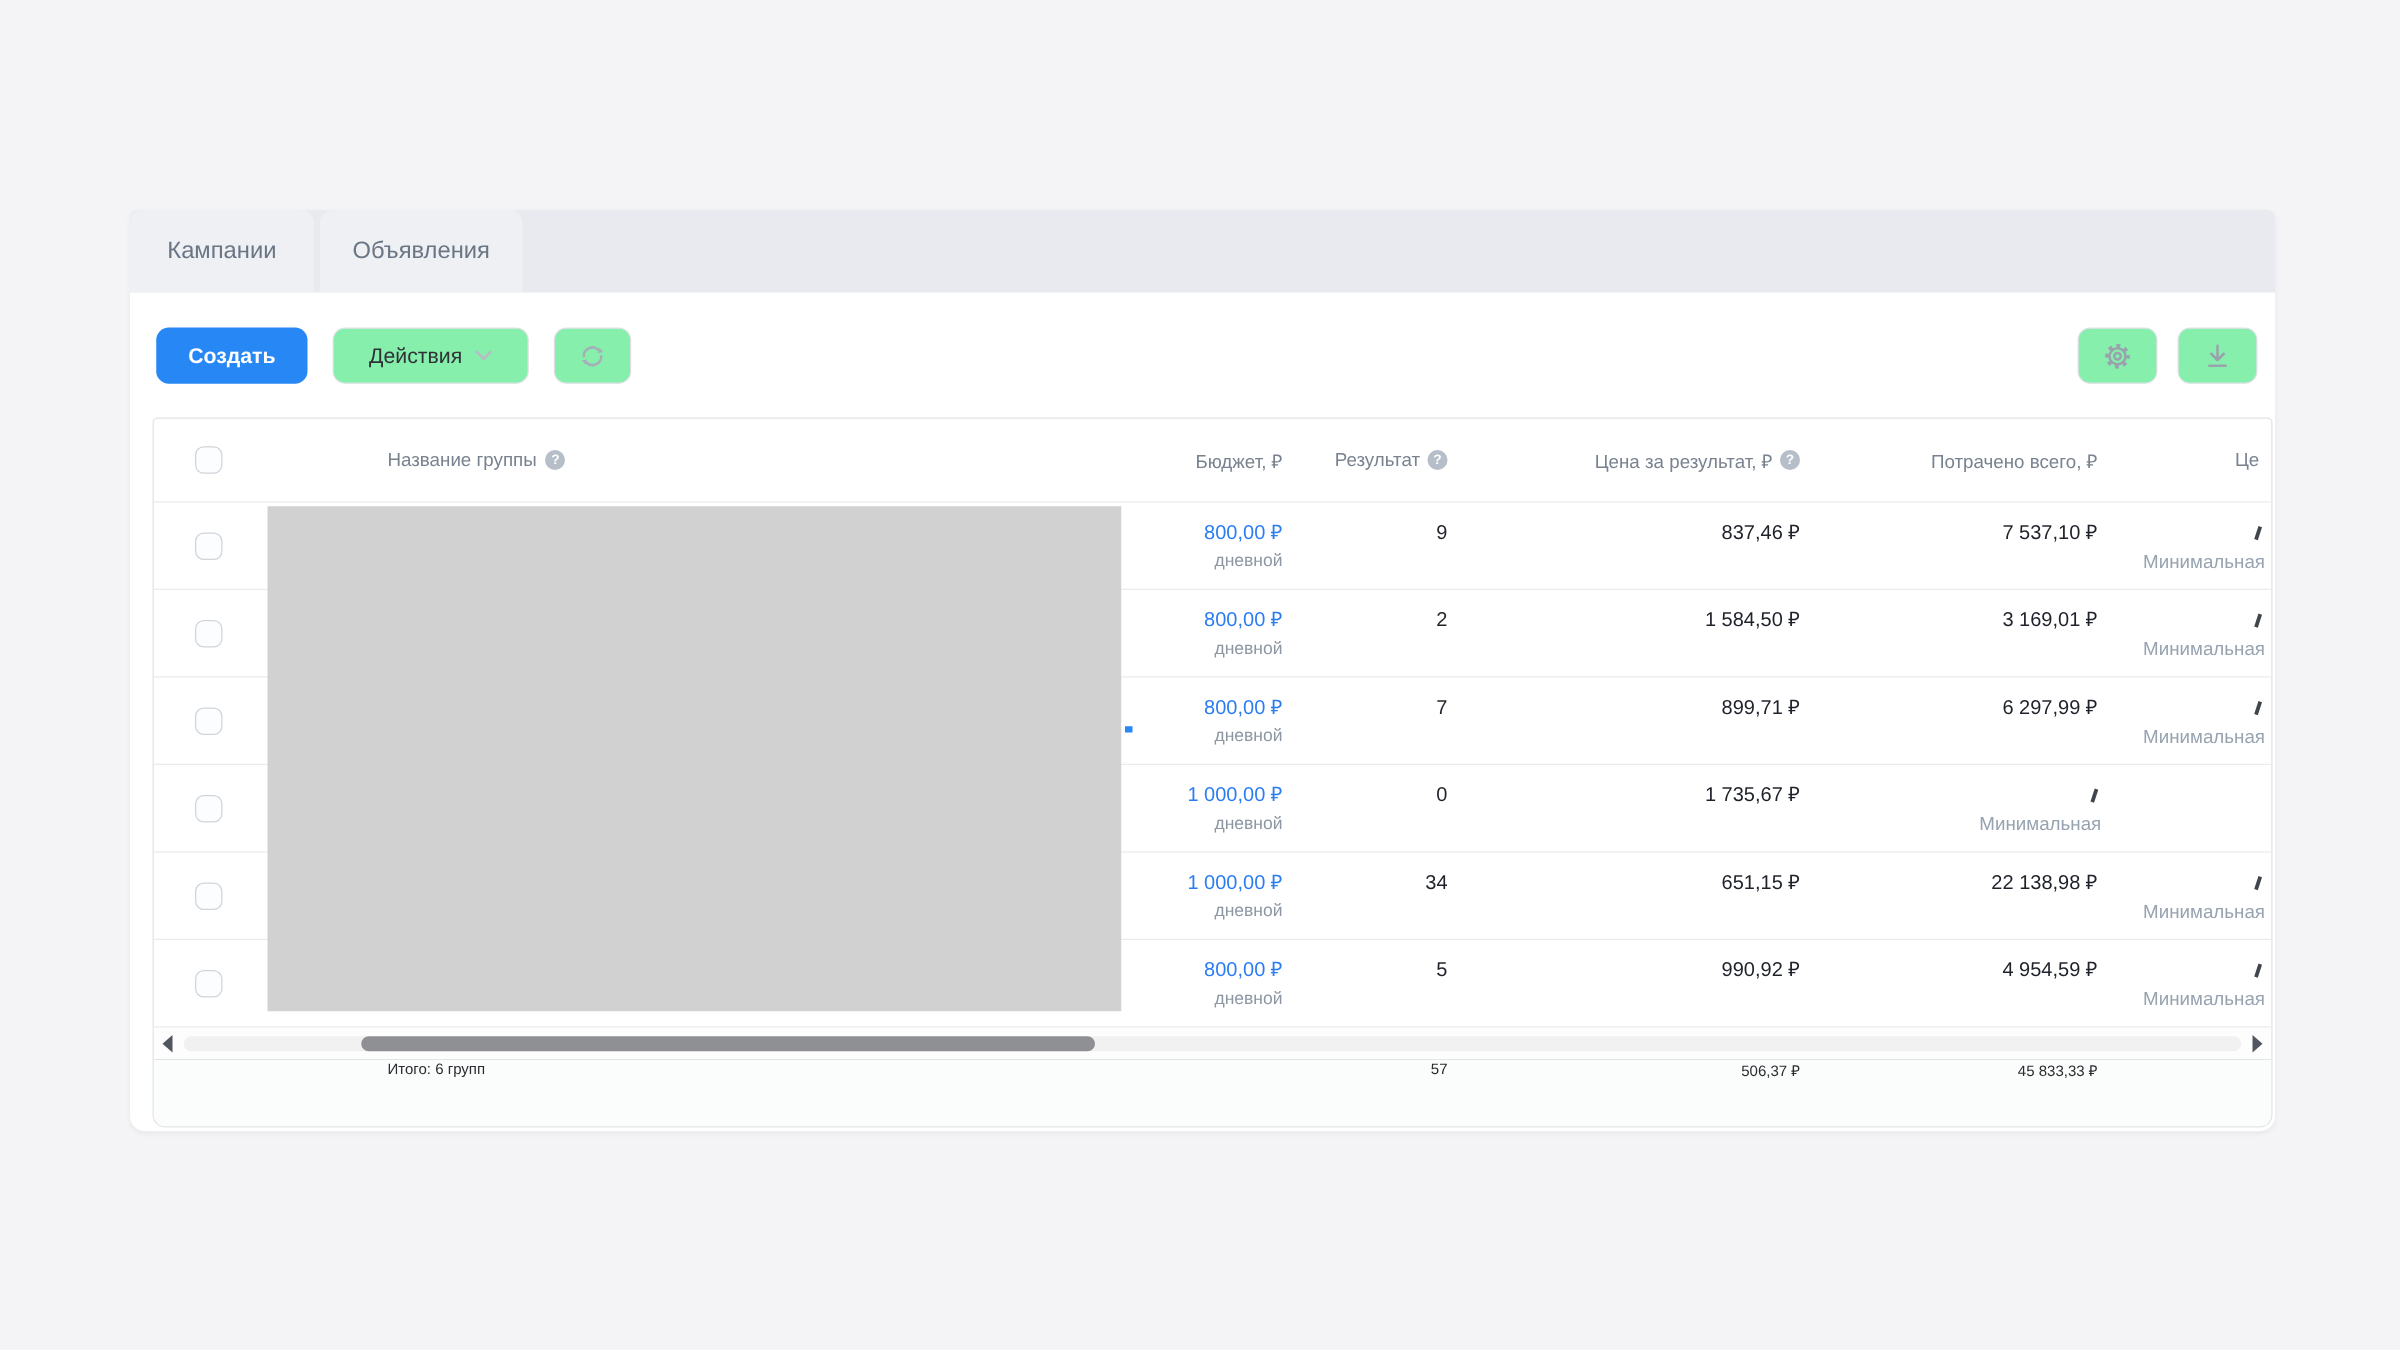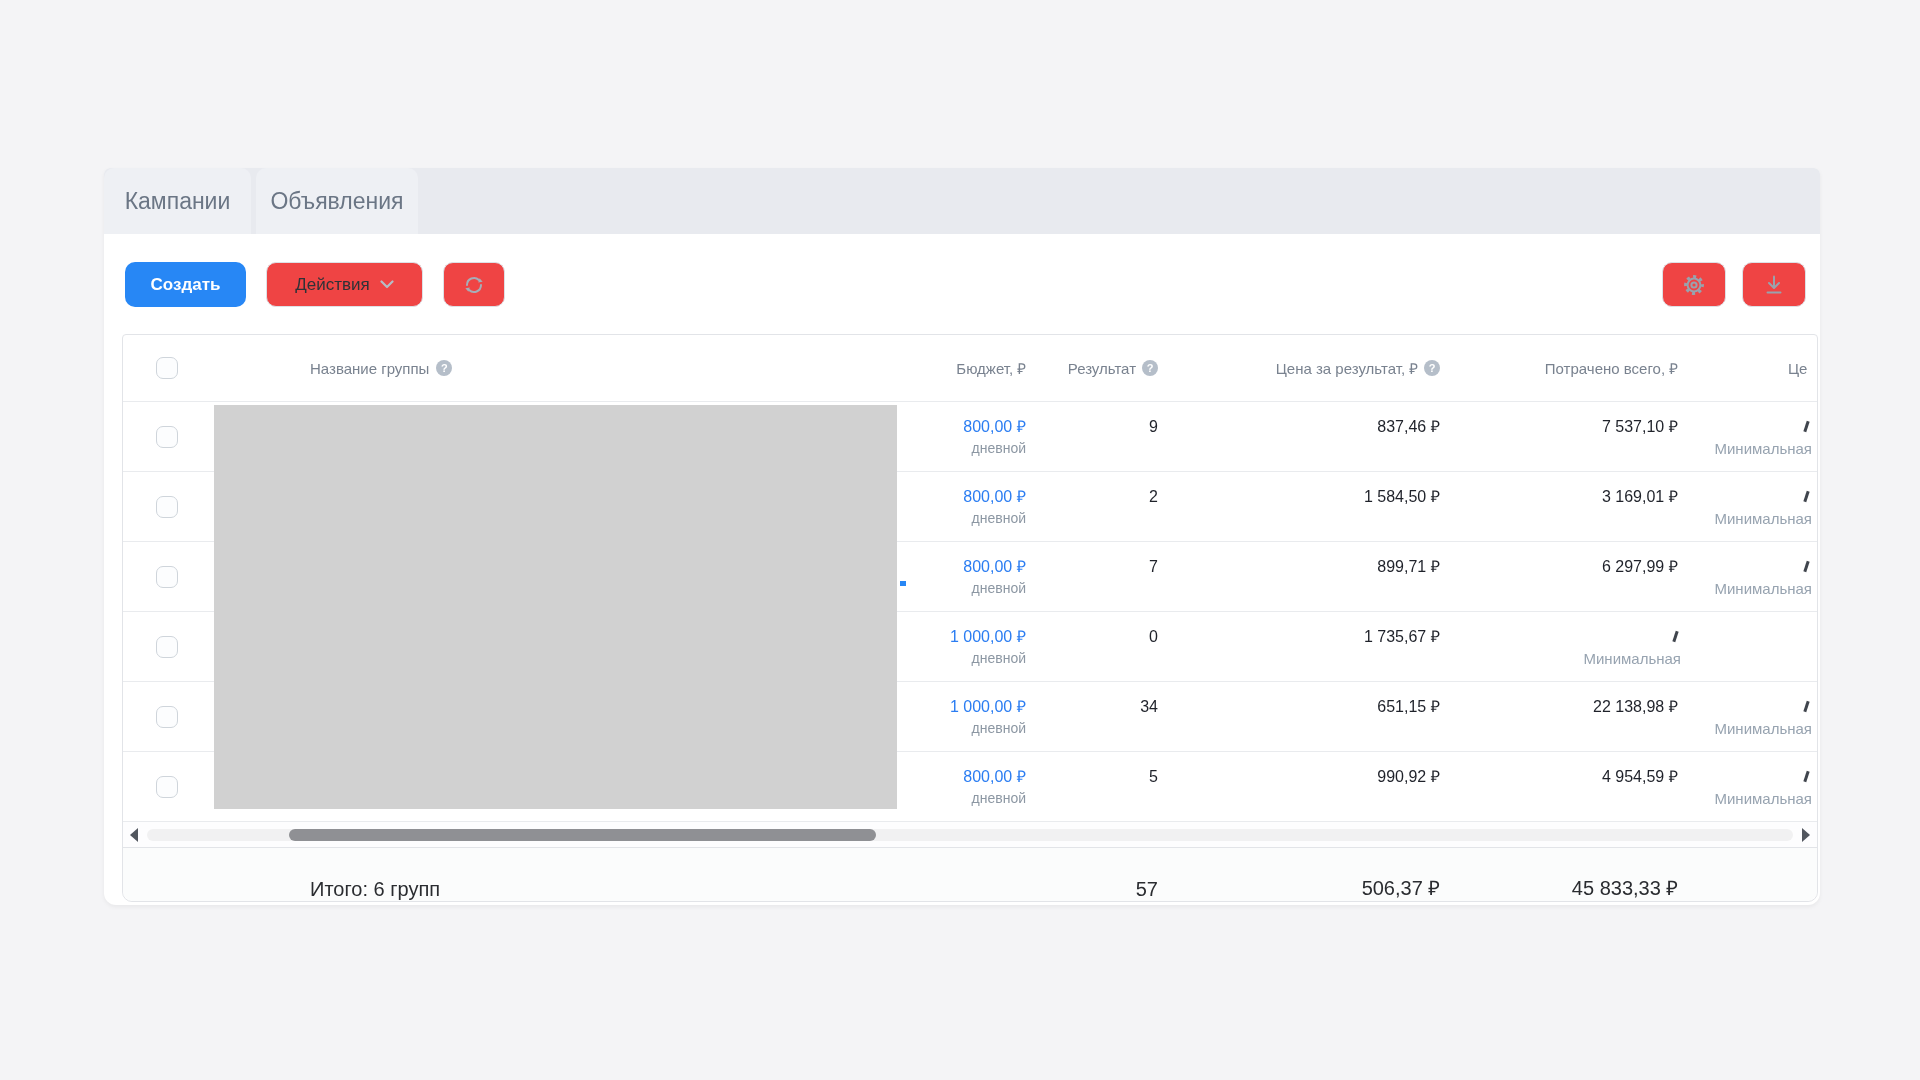--- a/index.html
+++ b/index.html
@@ -7,33 +7,33 @@
   body { font-family:"Liberation Sans", sans-serif; background:#f4f4f6; position:relative; }
 
   .card { position:absolute; left:104px; top:168px; width:1716px; height:737px;
           background:#ffffff; border-radius:6px 6px 12px 12px;
           box-shadow:0 2px 4px rgba(0,0,0,0.05); }
 
   
   .tabstrip { height:66px; background:#e8eaef; border-radius:6px 6px 0 0;
               display:flex; align-items:stretch; overflow:hidden; }
   .tab { display:flex; align-items:center; justify-content:center;
-         font-size:23px; color:#6b7685; background:#eef0f4;
+         font-size:19px; color:#6b7685; background:#eef0f4;
          border-radius:10px 10px 0 0; margin-right:5px; cursor:pointer; }
   .tab.t1 { width:147px; }
   .tab.t2 { width:126px; }
   .tab.t3 { width:162px; }
   .tab.active { background:#ffffff; color:#17191d; font-weight:700; }
 
   
   .toolbar { height:100px; display:flex; align-items:flex-start; padding:28px 14px 0 21px; }
   .btn-primary { height:45px; width:121px; border:none; border-radius:10px;
                  background:#2787f5; color:#fff; font-size:17px; font-weight:700;
                  font-family:inherit; cursor:pointer; }
-  .btn-secondary { height:45px; border:1px solid #dde1e6; border-radius:10px; background:#ef4444;
+  .btn-secondary { height:45px; border:1px solid #dde1e6; border-radius:10px; background:#86efac;
                    display:flex; align-items:center; justify-content:center; gap:10px;
                    font-size:17px; color:#2f3237; font-family:inherit; cursor:pointer; }
   .btn-actions { width:157px; margin-left:20px; }
   .btn-icon { width:62px; margin-left:20px; }
   .toolbar-right { margin-left:auto; display:flex; }
   .toolbar-right .btn-icon { width:64px; margin-left:16px; }
 
   
   .tablewrap { position:relative; margin-left:18px; width:1696px;
                border:1px solid #e2e4e8; border-radius:4px 4px 10px 10px;
@@ -74,21 +74,21 @@
   .hs-thumb { position:absolute; left:166px; top:7px; width:587px; height:12px;
               border-radius:6px; background:#8f9094; cursor:pointer; }
   .hs-arrow { position:absolute; top:6px; width:0; height:0; cursor:pointer;
               border-top:7px solid transparent; border-bottom:7px solid transparent; }
   .hs-left { left:7px; border-right:8px solid #51565e; }
   .hs-right { right:7px; border-left:8px solid #51565e; }
 
   
   .tfoot { height:54px; border-top:1px solid #e2e4e8; background:#fbfcfc;
            border-radius:0 0 10px 10px; }
-  .tf { display:flex; align-items:flex-end; font-size:20px; color:#2a2c30; white-space:nowrap; }
+  .tf { display:flex; align-items:flex-start; font-size:12px; color:#2a2c30; white-space:nowrap; }
   .tf.num { justify-content:flex-end; padding-right:8px; }
   .tf-label { padding-left:99px; }
 
   .icon-svg { display:block; }
 </style>
 </head>
 <body>
 
 <div class="card">
 

